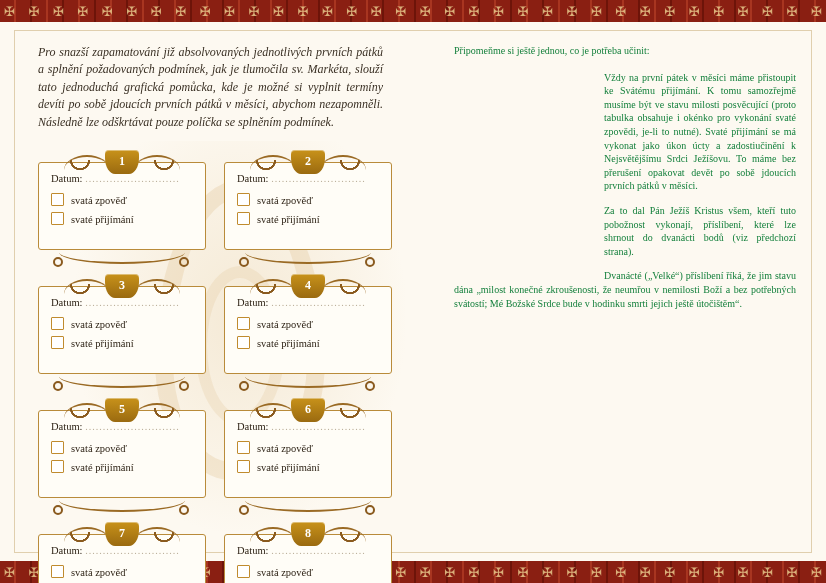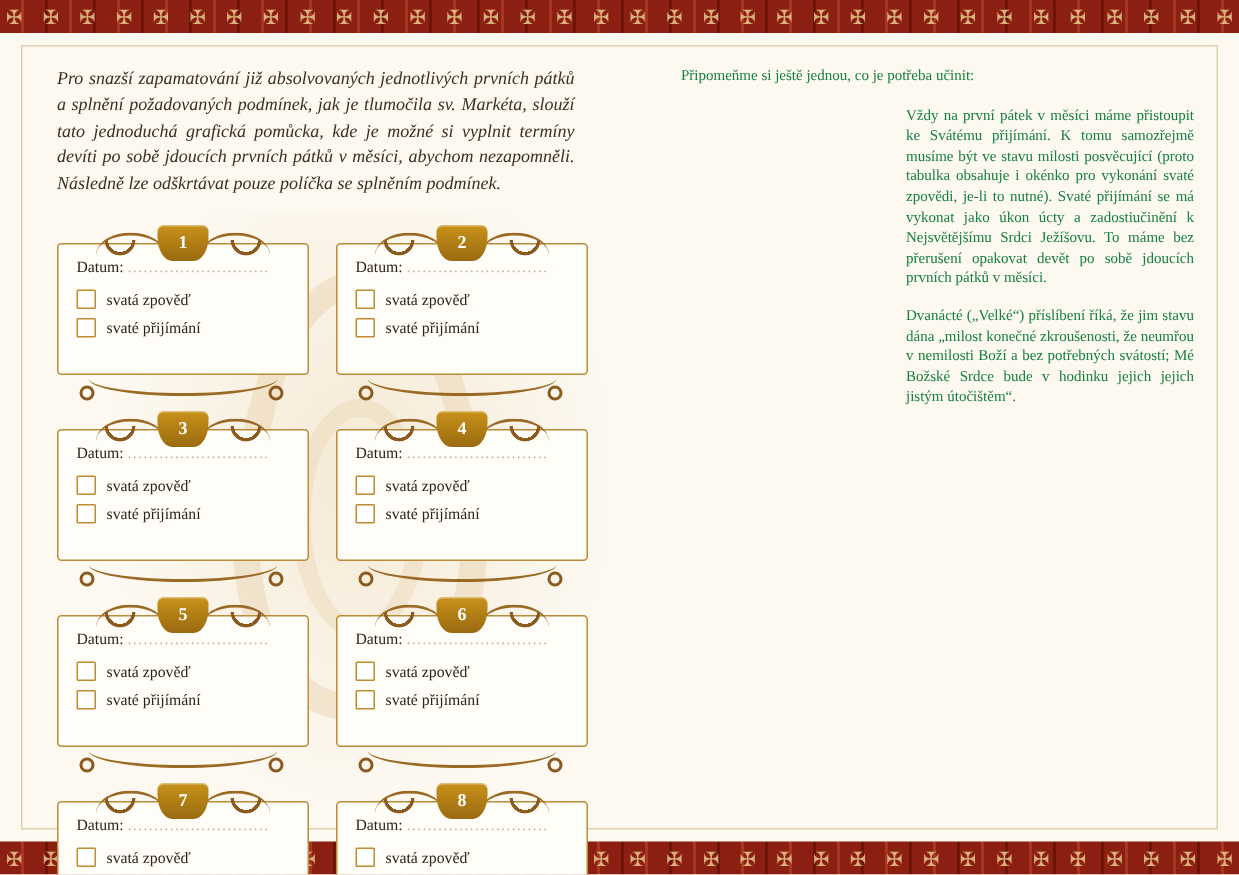--- a/index.html
+++ b/index.html
@@ -501,21 +501,22 @@
             </div>
           </div>
         </div>
       </div>
   </div>
 
   <div class="right-col">
     <p class="lead">Připomeňme si ještě jednou, co je potřeba učinit:</p>
     <div class="wrap-float"></div>
     <p><span>Vždy na první pátek v měsíci máme </span><b>přistoupit ke Svátému přijímání.</b><span> K tomu samozřejmě musíme být </span><b>ve stavu milosti posvěcující</b><span> (proto tabulka obsahuje i okénko pro vykonání svaté zpovědi, je-li to nutné). Svaté přijímání se má vykonat </span><b>jako úkon úcty a zadostiučinění k Nejsvětějšímu Srdci Ježíšovu.</b><span> To máme bez přerušení opakovat </span><b>devět po sobě jdoucích prvních pátků v měsíci.</b></p>
-    <p><span>Dvanácté („Velké“) příslíbení říká, že jim stavu dána </span><b>„milost konečné zkroušenosti, že neumřou v nemilosti Boží a bez potřebných svátostí; Mé Božské Srdce bude v hodinku jejich jejich jistým útočištěm“.</b></p>
+    <p>Za to dal Pán Ježíš Kristus všem, kteří tuto pobožnost vykonají, příslíbení, které lze shrnout do dvanácti bodů (viz předchozí strana).</p>
+    <p><span>Dvanácté („Velké“) příslíbení říká, že jim stavu dána </span><b>„milost konečné zkroušenosti, že neumřou v nemilosti Boží a bez potřebných svátostí; Mé Božské Srdce bude v hodinku smrti jejich ještě útočištěm“.</b></p>
   </div>
 
 </div>
 
 <div class="band bottom">
   <div class="crosses">
     <span>✠</span>
       <span>✠</span>
       <span>✠</span>
       <span>✠</span>

